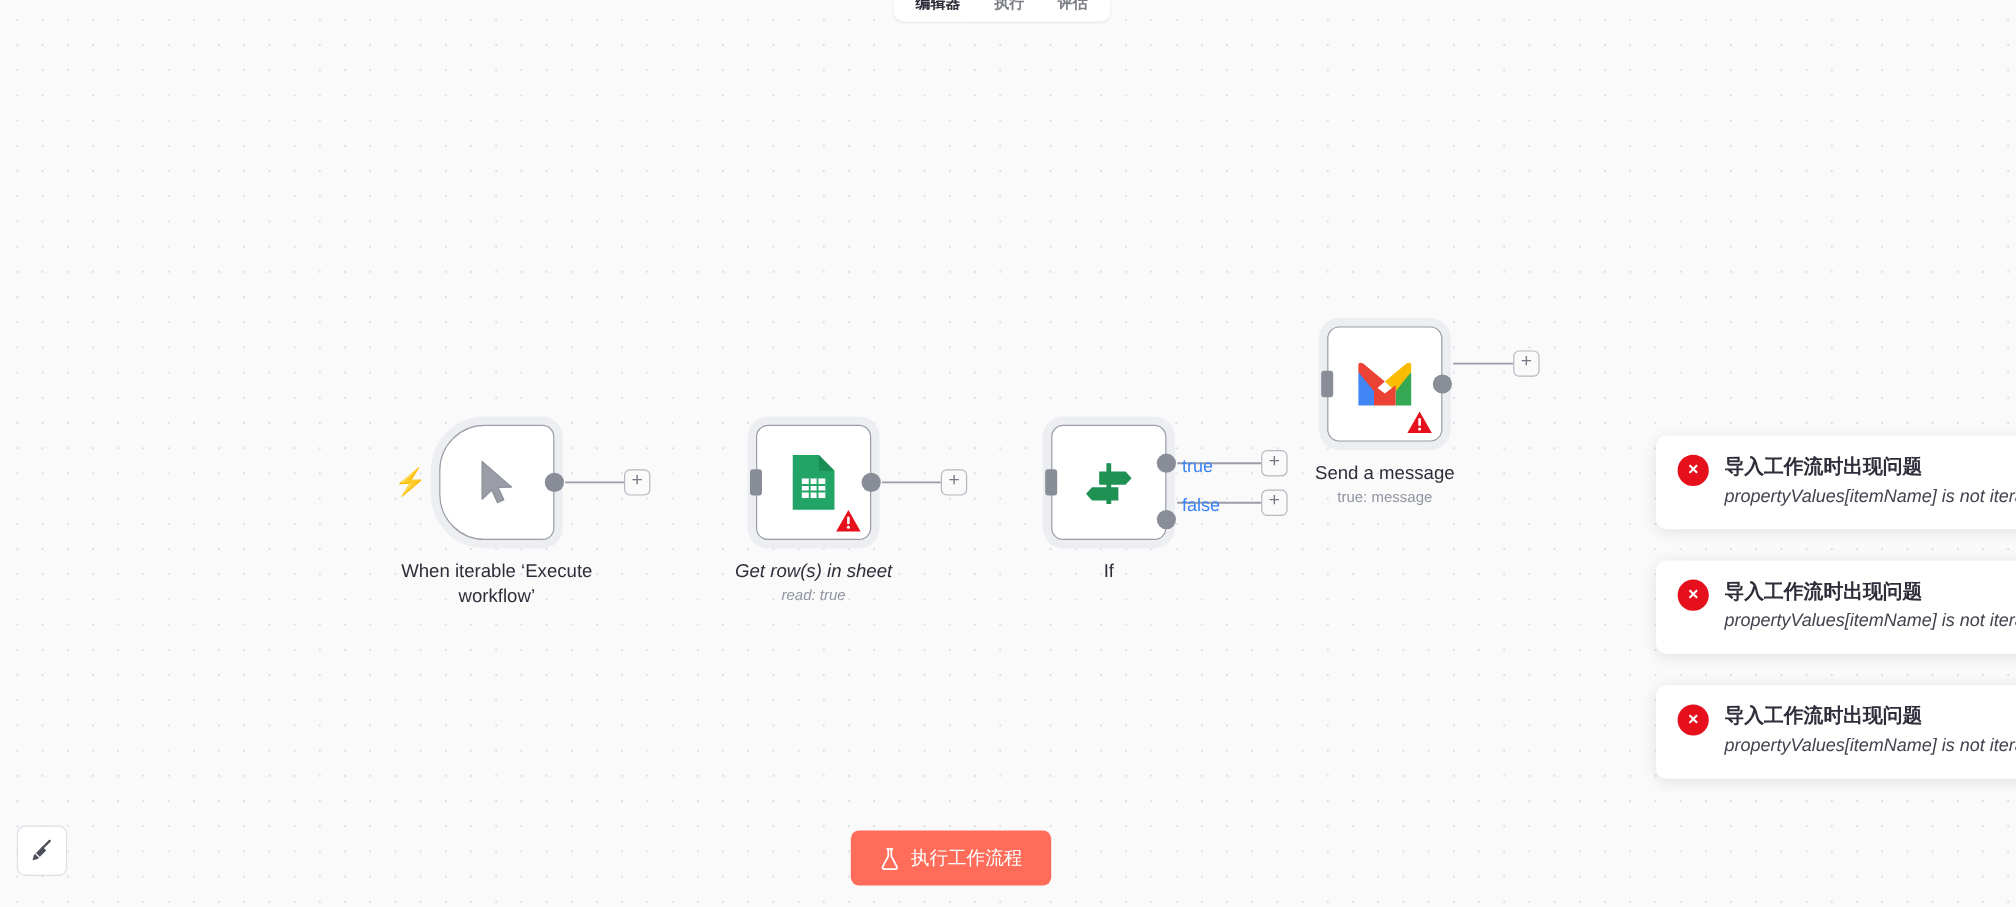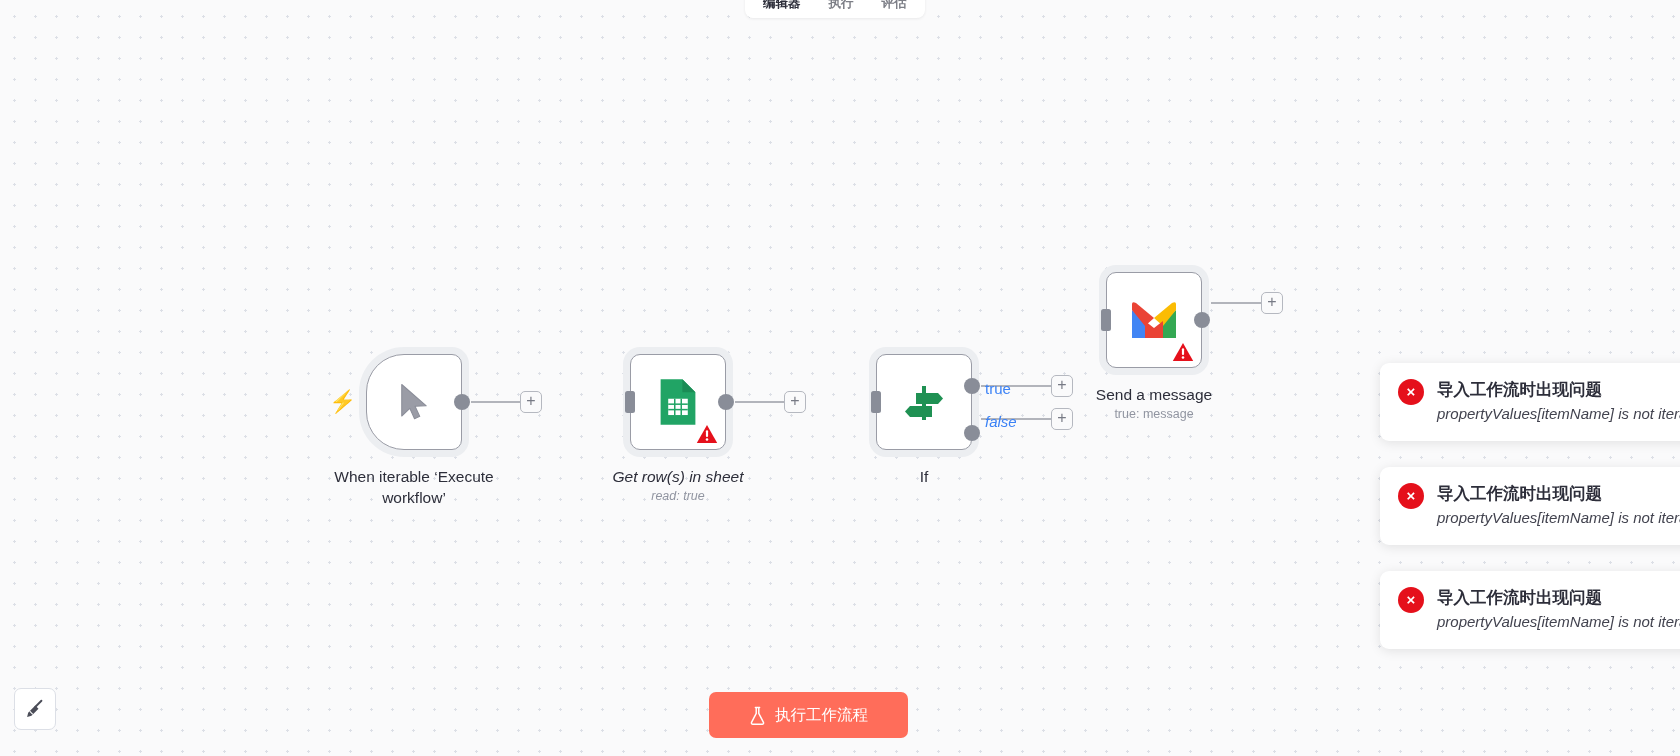--- a/index.html
+++ b/index.html
@@ -153,21 +153,21 @@
 
   
   #exec-btn {
     position: absolute;
     left: 709px; top: 692px;
     height: 46px;
     background: #ff6d5a;
     color: #ffffff;
     border: none;
     border-radius: 7px;
-    padding: 0 40px;
+    padding: 0 24px;
     font-size: 15.5px;
     font-family: "Liberation Sans", sans-serif;
     display: flex;
     align-items: center;
     gap: 9px;
     cursor: pointer;
     z-index: 30;
   }
 
   
@@ -294,21 +294,21 @@
     <div class="node-box">
       <span class="port-in"></span>
       <svg width="48" height="48" viewBox="0 0 48 48">
         <rect x="22" y="8" width="4" height="34" fill="#1f9153"></rect>
         <path d="M16 15 H38 L43 20.5 L38 26 H16 Z" fill="#1f9153"></path>
         <path d="M32 28 H10 L5 33.5 L10 39 H32 Z" fill="#1f9153"></path>
       </svg>
       <span class="port-out t"></span>
       <span class="port-out f"></span>
       <span class="port-tag" style="left:108px; top:25px;">true</span>
-      <span class="port-tag" style="left:108px; top:58px;font-style:italic;">false</span>
+      <span class="port-tag" style="left:108px; top:58px;">false</span>
     </div>
     <div class="node-label">If</div>
   </div>
   <div class="plus-btn" style="left:1051px; top:375px;">+</div>
   <div class="plus-btn" style="left:1051px; top:408px;">+</div>
 
   <div class="node-wrap" style="left:1106px; top:272px;">
     <div class="node-box">
       <span class="port-in"></span>
       <svg width="52" height="42" viewBox="0 0 52 40">

